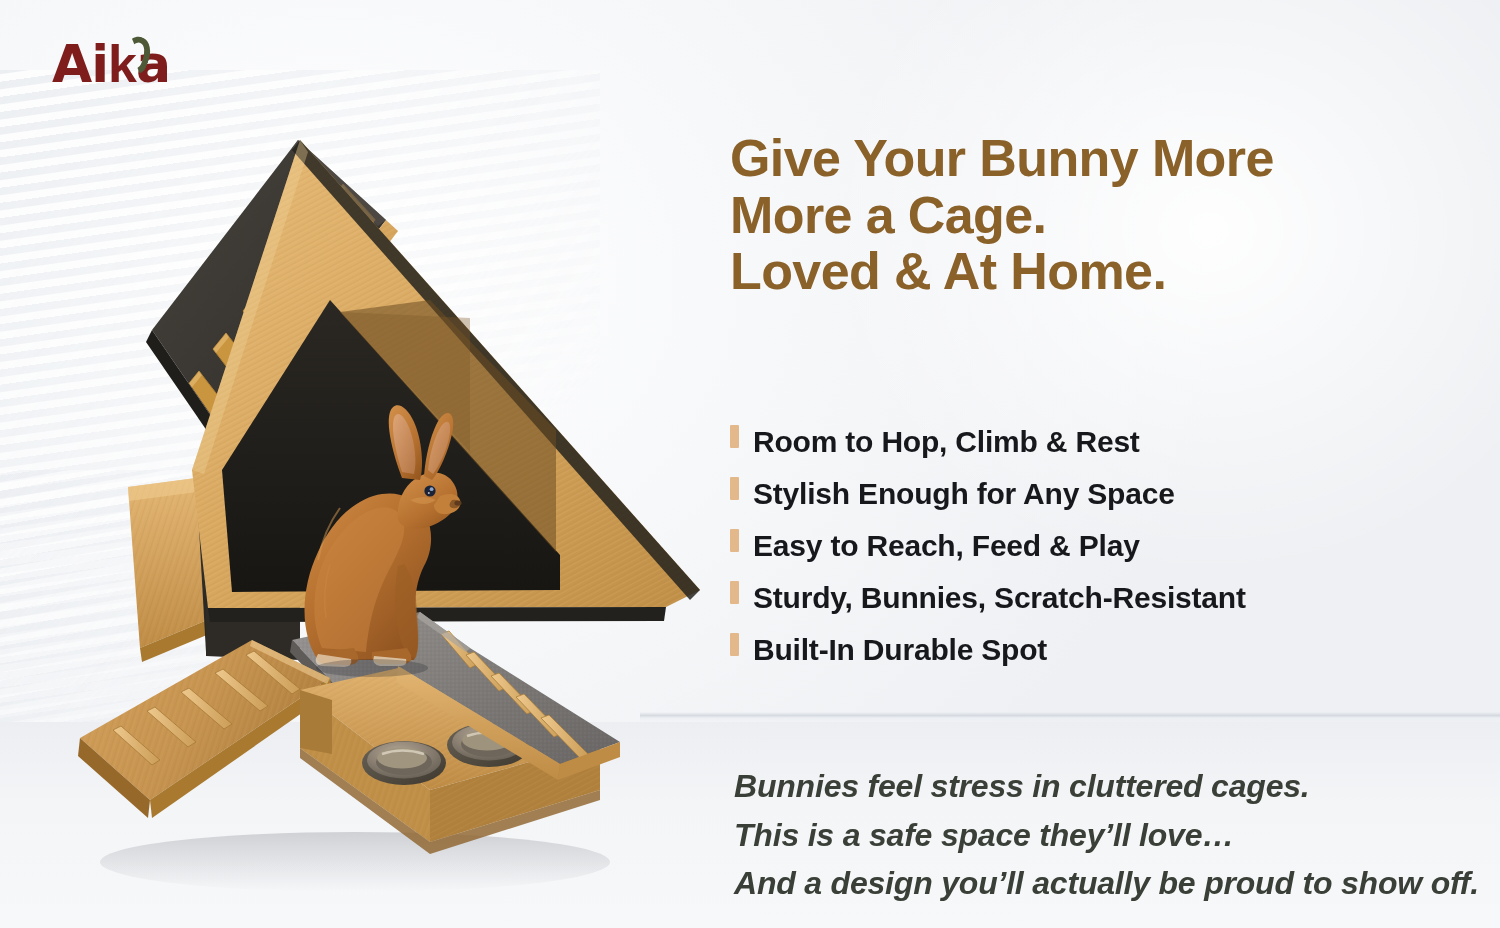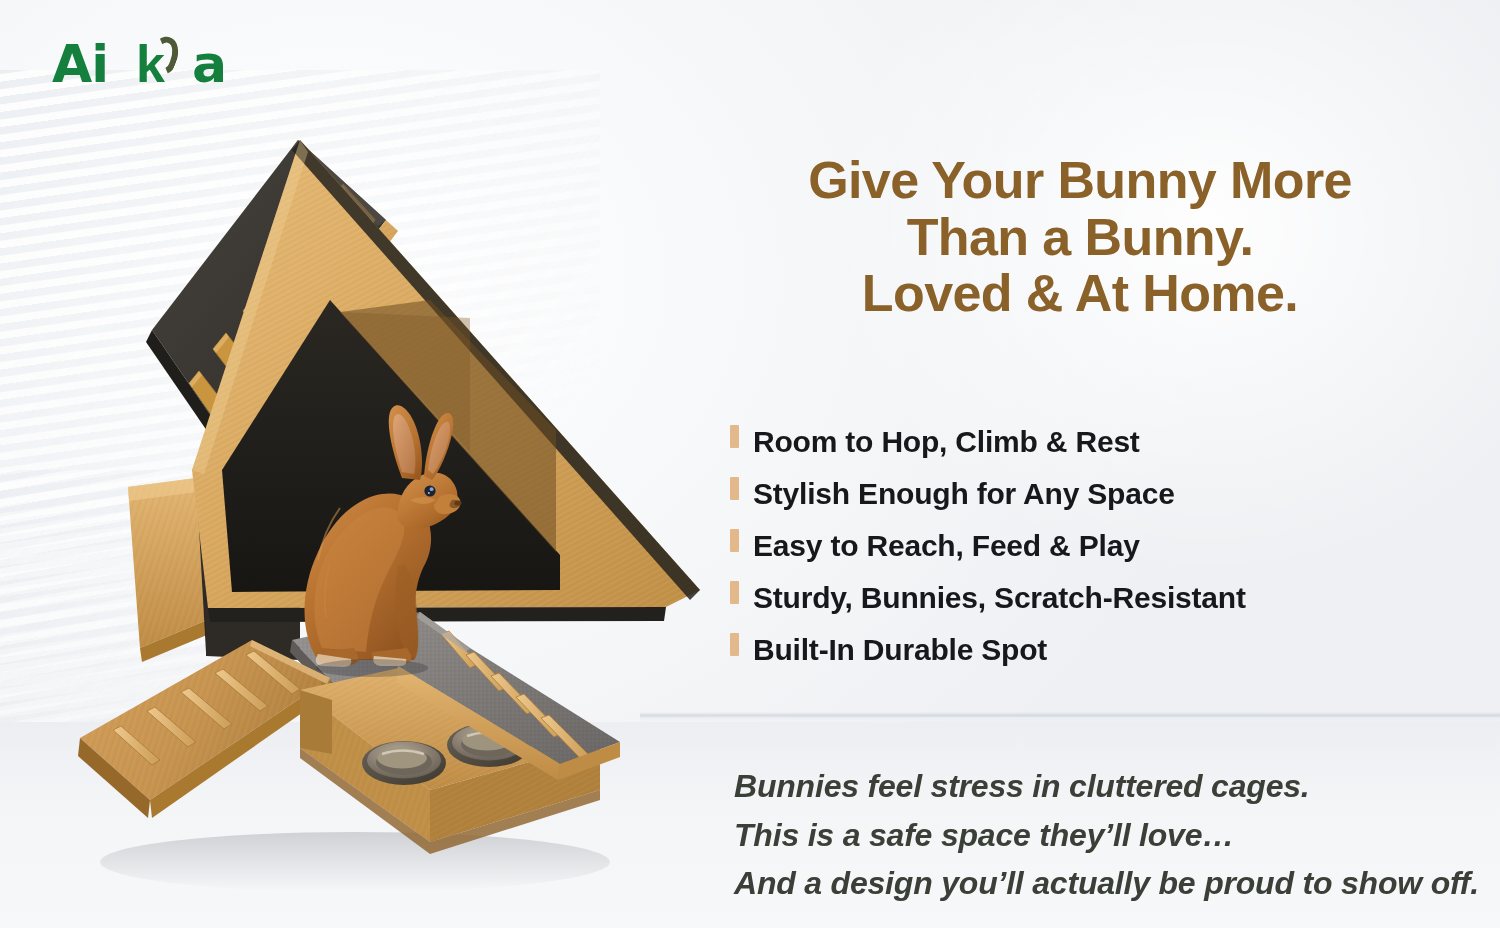--- a/index.html
+++ b/index.html
@@ -57,40 +57,39 @@
     background:linear-gradient(to bottom,#eceef2 0%,#f4f5f7 40%,#f7f8fa 100%);
   }
   .bg-glow{
     position:absolute;right:-100px;top:-120px;width:780px;height:700px;
     background:radial-gradient(ellipse at center, rgba(255,255,255,.95) 0%, rgba(255,255,255,0) 70%);
   }
 
   
   #logo{
     position:absolute;left:52px;top:38px;
-    font-size:52px;font-weight:bold;color:#15803d;
+    font-size:52px;font-weight:bold;color:#7f1d1d;
     letter-spacing:-1px;line-height:1;
-    display:flex;align-items:flex-end;gap:28px;
+    display:flex;align-items:flex-end;
   }
   #logo .lg-a{font-family:"DejaVu Sans",sans-serif;}
   #logo .lg-k{position:relative;display:inline-block;}
   #logo .lg-ear{
     position:absolute;left:13px;top:-2px;width:17px;height:26px;
     border:6px solid #4e5a37;border-radius:60% 60% 50% 50%/70% 70% 40% 40%;
     border-left-color:transparent;border-bottom-color:transparent;
     transform:rotate(22deg);
   }
 
   
   #headline{
-    position:absolute;left:730px;top:152px;width:700px;
+    position:absolute;left:730px;top:130px;width:700px;
     color:#8a6129;
     font-size:52px;font-weight:bold;line-height:1.09;
     letter-spacing:-0.6px;
-    text-align:center;
   }
   #headline .hl{display:block;white-space:nowrap;}
 
   #benefits{
     position:absolute;left:730px;top:425px;width:660px;
   }
   .benefit{
     display:flex;align-items:flex-start;
     height:52px;
   }
@@ -425,21 +424,21 @@
         <path d="M318 560 q6 -30 22 -52" stroke="#d89a52" stroke-width="2" fill="none" opacity=".5"></path>
         <path d="M326 618 q-4 -28 4 -54" stroke="#c88a44" stroke-width="1.6" fill="none" opacity=".45"></path>
       </g>
 
       <ellipse cx="372" cy="668" rx="56" ry="9" fill="rgba(40,40,45,0.28)"></ellipse>
     </svg>
   </div>
 
   <div id="headline">
     <span class="hl">Give Your Bunny More</span>
-    <span class="hl">Than a Bunny.</span>
+    <span class="hl">More a Cage.</span>
     <span class="hl">Loved &amp; At Home.</span>
   </div>
 
   <div id="benefits">
     <div class="benefit">
       <span class="bullet-bar"></span>
       <span class="benefit-label">Room to Hop, Climb &amp; Rest</span>
     </div>
     <div class="benefit">
       <span class="bullet-bar"></span>

